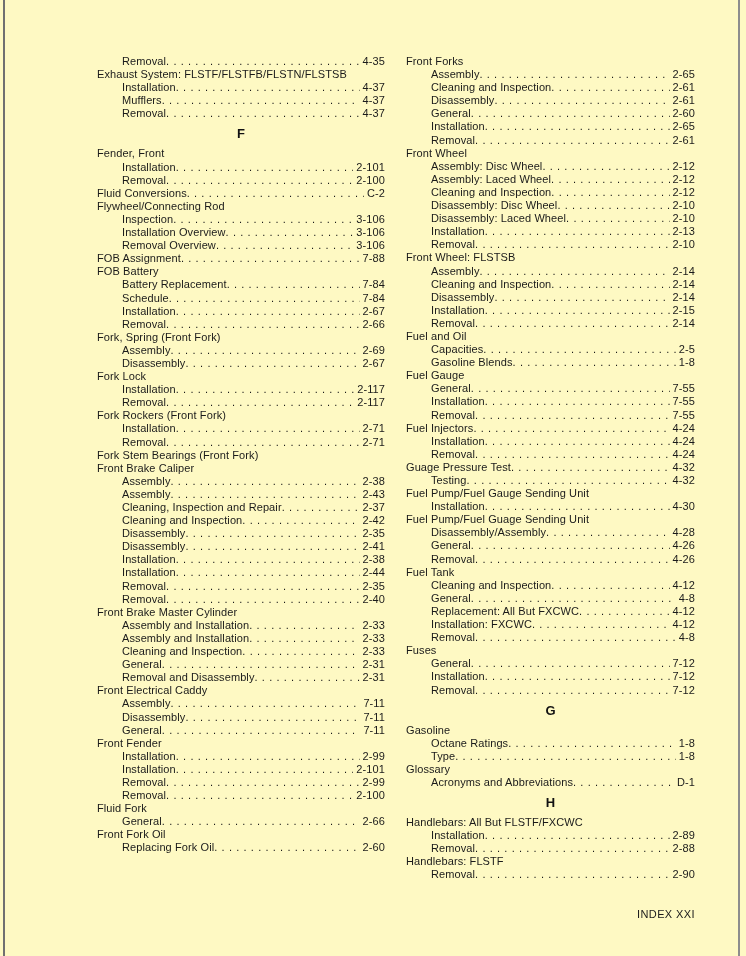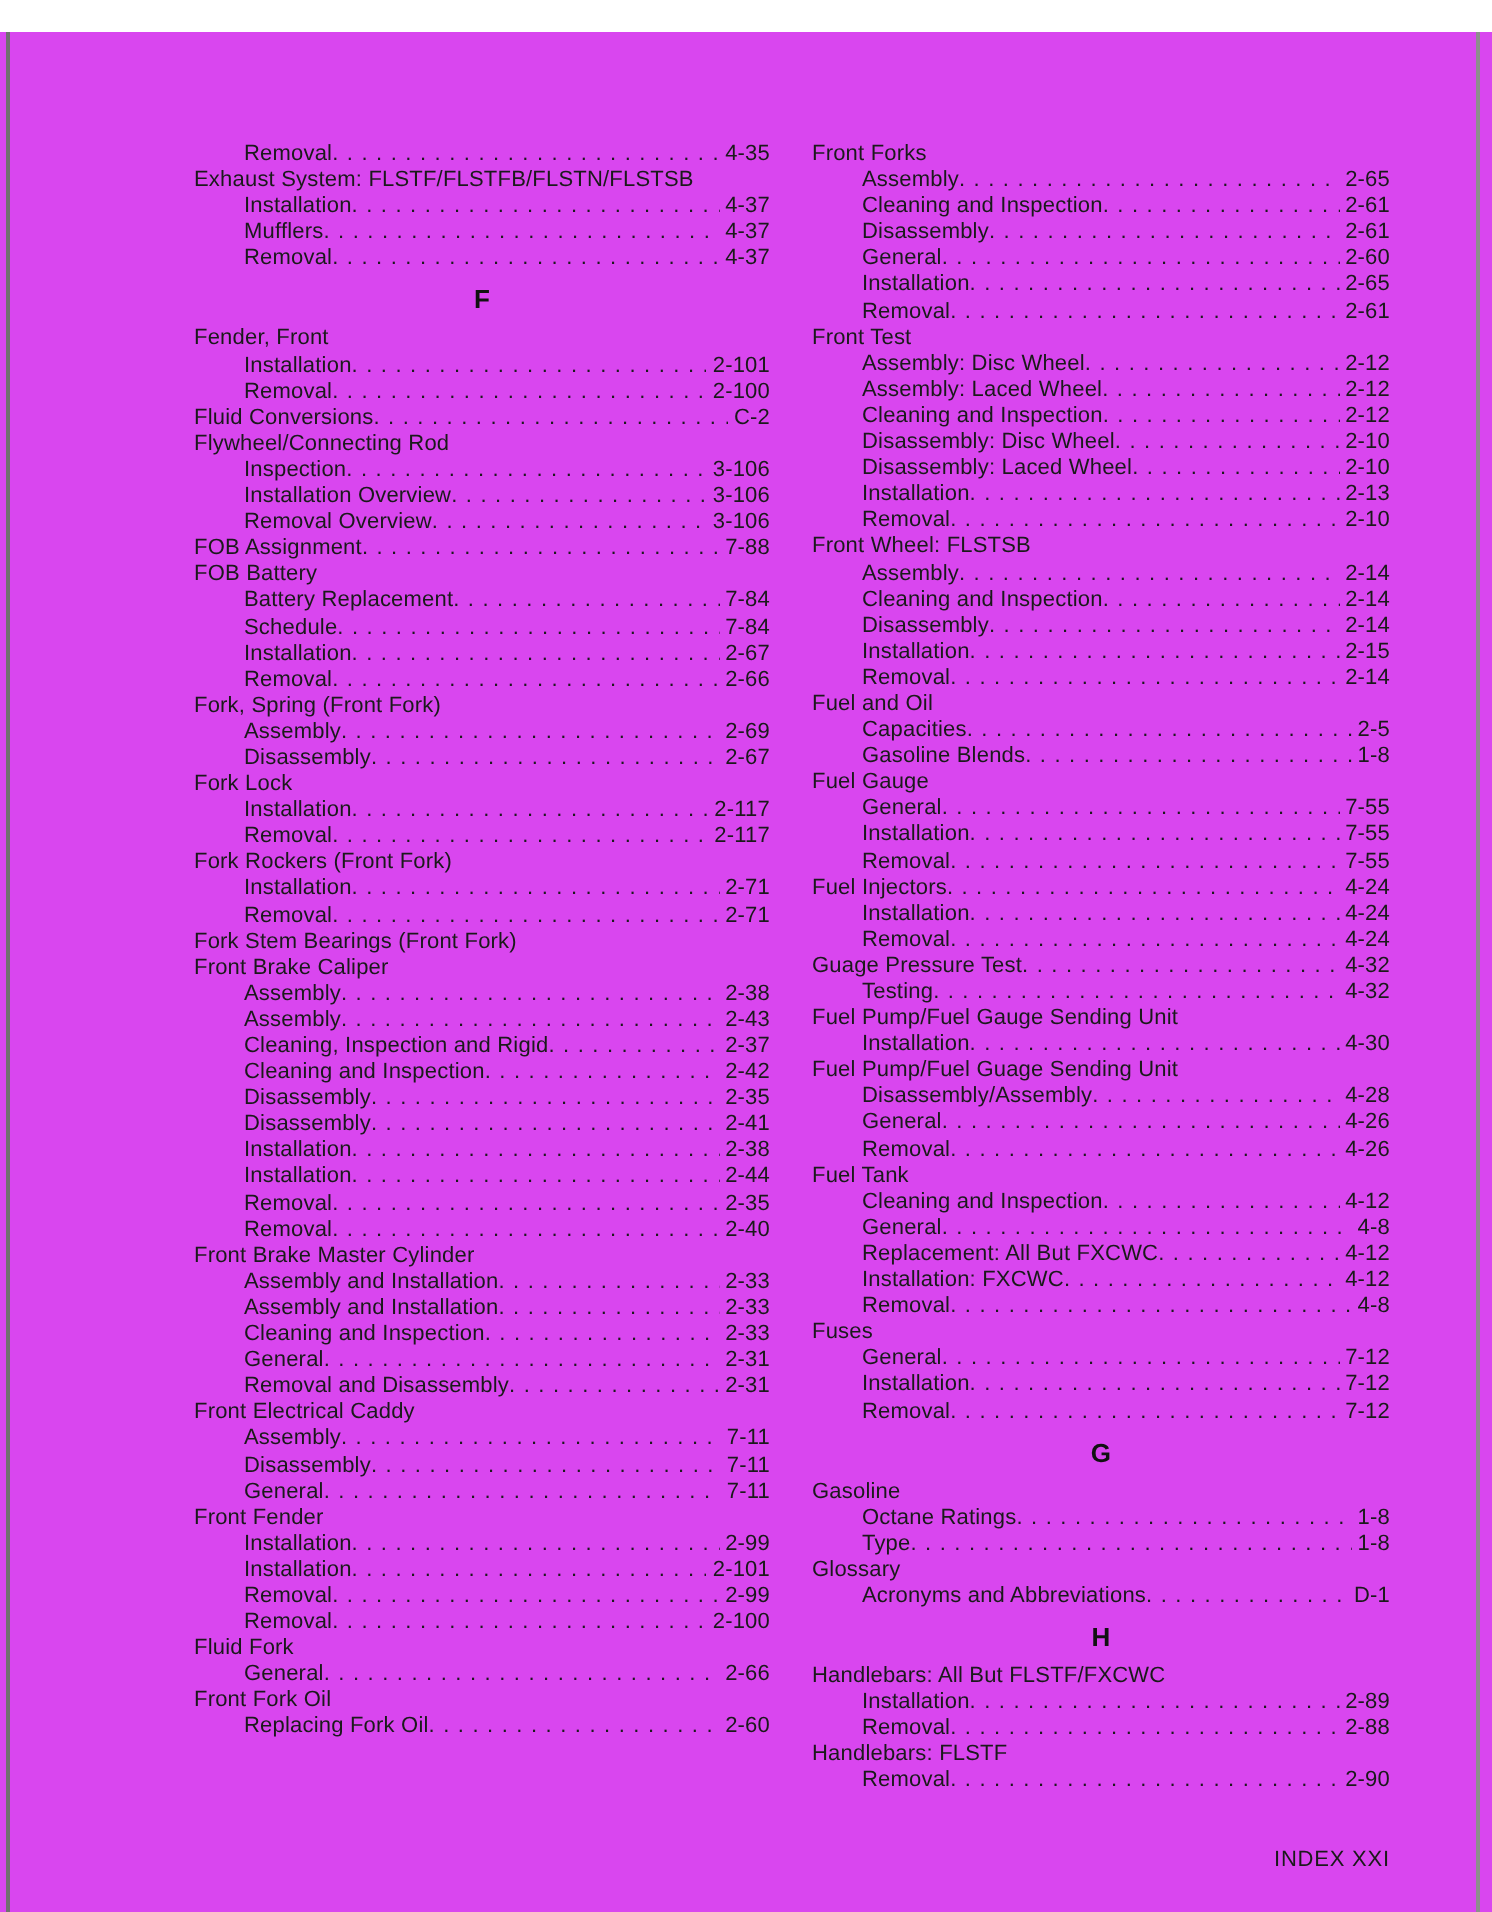--- a/index.html
+++ b/index.html
@@ -10,22 +10,21 @@
   body {
     width: 746px;
     height: 956px;
     position: relative;
     font-family: "Liberation Sans", sans-serif;
     overflow: hidden;
   }
   .page {
     position: absolute;
     inset: 0;
-    background: #d946ef;
-    margin-top: 16px;
+    background: #fef9c3;
   }
   .edge {
     position: absolute;
     top: 0;
     height: 956px;
     width: 2px;
     background: #707070;
   }
   .edge-left  { left: 3px; }
   .edge-right { left: 738px; background: #8d8d8d; }
@@ -231,21 +230,21 @@
         <span class="label">Assembly</span>
         <span class="dots"></span>
         <span class="page-num">2-38</span>
       </div>
       <div class="row indent">
         <span class="label">Assembly</span>
         <span class="dots"></span>
         <span class="page-num">2-43</span>
       </div>
       <div class="row indent">
-        <span class="label">Cleaning, Inspection and Rigid</span>
+        <span class="label">Cleaning, Inspection and Repair</span>
         <span class="dots"></span>
         <span class="page-num">2-37</span>
       </div>
       <div class="row indent">
         <span class="label">Cleaning and Inspection</span>
         <span class="dots"></span>
         <span class="page-num">2-42</span>
       </div>
       <div class="row indent">
         <span class="label">Disassembly</span>
@@ -391,21 +390,21 @@
         <span class="label">Installation</span>
         <span class="dots"></span>
         <span class="page-num">2-65</span>
       </div>
       <div class="row indent">
         <span class="label">Removal</span>
         <span class="dots"></span>
         <span class="page-num">2-61</span>
       </div>
       <div class="row">
-        <span class="label">Front Test</span>
+        <span class="label">Front Wheel</span>
       </div>
       <div class="row indent">
         <span class="label">Assembly: Disc Wheel</span>
         <span class="dots"></span>
         <span class="page-num">2-12</span>
       </div>
       <div class="row indent">
         <span class="label">Assembly: Laced Wheel</span>
         <span class="dots"></span>
         <span class="page-num">2-12</span>

